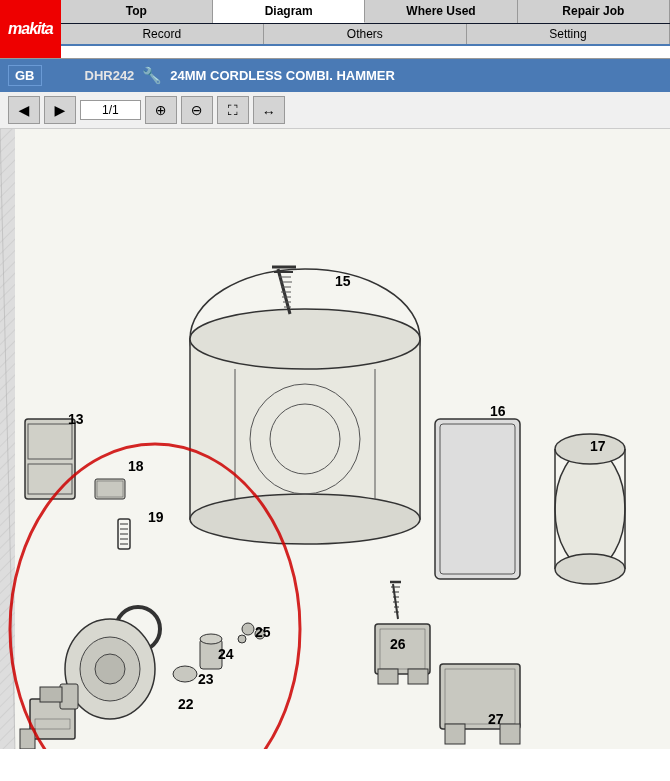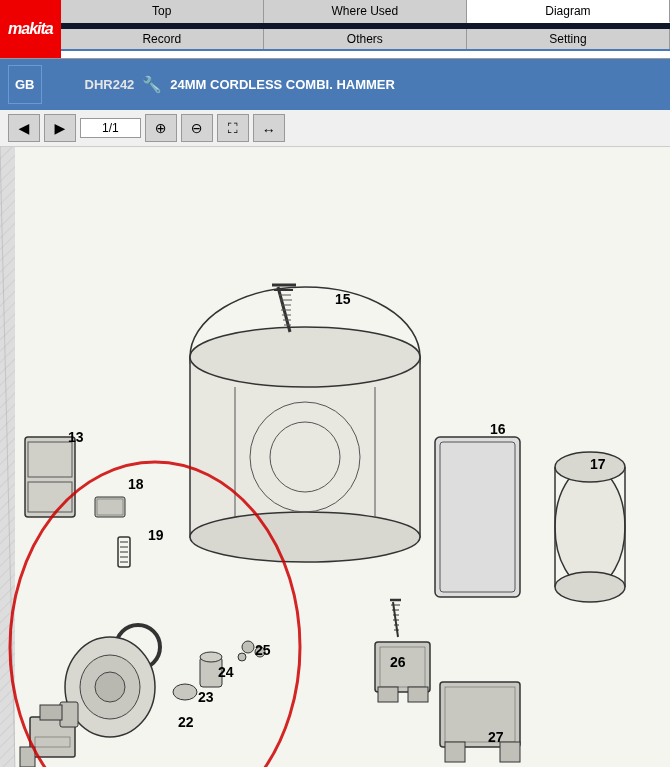--- a/index.html
+++ b/index.html
@@ -1,22 +1,23 @@
 <!DOCTYPE html>
 <html><head>
   <meta charset="utf-8">
   <style>
     * { margin: 0; padding: 0; box-sizing: border-box; }
     body { width: 670px; height: 781px; overflow: hidden; font-family: Arial, sans-serif; font-size: 12px; background: #fff; }
 
     
     .top-nav {
       display: flex;
-      border-bottom: 6px solid #0f172a;
+      border-bottom: 1px solid #0f172a;
       background: #e8e8e8;
+      font-weight: bold;
     }
     .top-nav .tab {
       flex: 1;
       text-align: center;
       padding: 4px 8px;
       border-right: 1px solid #999;
       cursor: pointer;
       font-size: 12px;
       color: #000;
       background: #d0d0d0;
@@ -46,21 +47,21 @@
       align-items: center;
       background: #4a7ab5;
       padding: 6px 8px;
       gap: 8px;
     }
     .header-bar .region {
       color: #fff;
       font-weight: bold;
       font-size: 13px;
       background: #4a7ab5;
-      padding: 11px 6px;
+      padding: 2px 6px;
       border: 1px solid #6a9ad5;
     }
     .header-bar .model {
       color: #e5e5e5;
       font-weight: bold;
       font-size: 13px;
       margin-left: 35px;
     }
     .header-bar .icon-tool {
       color: #fff;
@@ -136,22 +137,23 @@
 </head>
 <body>
 
 <div style="display:flex; border-bottom:1px solid #999;">
   <div class="logo-area">
     <span class="logo-text">makita</span>
   </div>
   <div style="flex:1; display:flex; flex-direction:column;">
     <div class="top-nav">
       <div class="tab">Top</div>
+      <div class="tab active">Diagram</div>
       <div class="tab">Where Used</div>
-      <div class="tab active">Diagram</div>
+      <div class="tab">Repair Job</div>
     </div>
     <div class="second-nav">
       <div class="tab">Record</div>
       <div class="tab">Others</div>
       <div class="tab">Setting</div>
     </div>
   </div>
 </div>
 
 <div class="header-bar">

